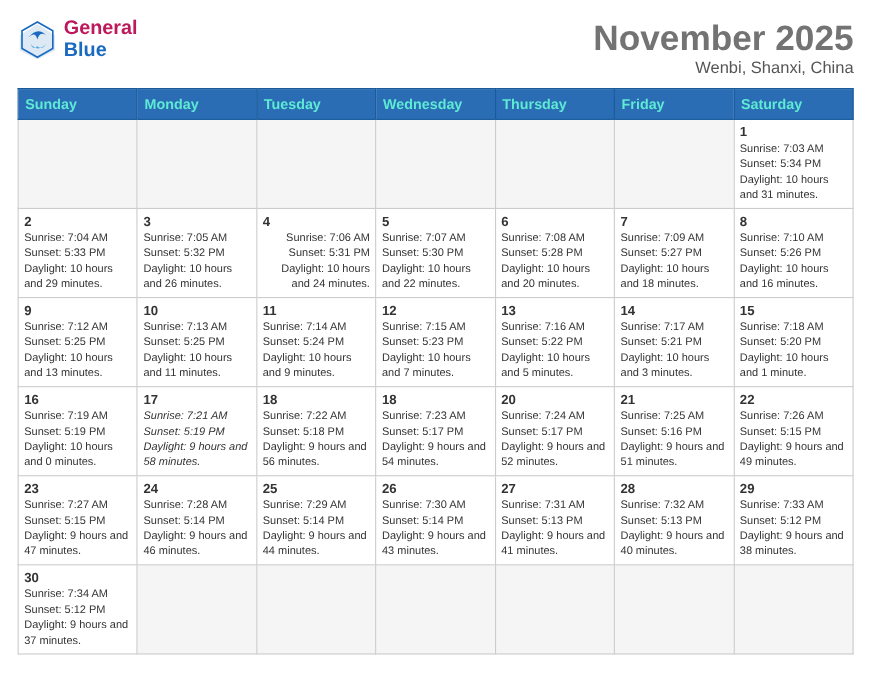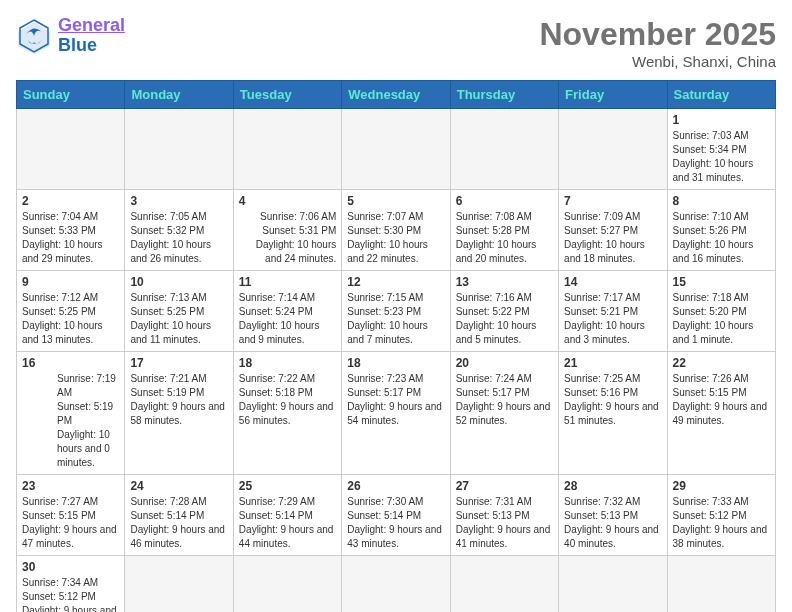--- a/index.html
+++ b/index.html
@@ -19,21 +19,21 @@
     .logo {
       display: flex;
       align-items: center;
       gap: 6px;
     }
     .logo-text {
       font-size: 18px;
       font-weight: bold;
       line-height: 1.1;
     }
-    .logo-text .general { color: #8b5cf6; text-decoration: underline; }
+    .logo-text .general { color: #be185d; }
     .logo-text .blue { color: #1a6bbf; }
     .logo-icon {
       width: 36px;
       height: 36px;
     }
     .title-block { text-align: right; }
     .month-title {
       font-size: 32px;
       font-weight: bold;
       color: #737373;
@@ -214,27 +214,27 @@
         <td>
           <span class="day-number">15</span>
           <div class="cell-content" style="white-space: pre-line;">Sunrise: 7:18 AM
 Sunset: 5:20 PM
 Daylight: 10 hours and 1 minute.</div>
         </td>
       </tr>
       <tr>
         <td>
           <span class="day-number">16</span>
-          <div class="cell-content" style="white-space: pre-line; margin-left: 35px;">Sunrise: 7:19 AM
+          <div class="cell-content" style="white-space: pre-line;">Sunrise: 7:19 AM
 Sunset: 5:19 PM
 Daylight: 10 hours and 0 minutes.</div>
         </td>
         <td>
           <span class="day-number">17</span>
-          <div class="cell-content" style="white-space: pre-line;">Sunrise: 7:21 AM
+          <div class="cell-content" style="white-space: pre-line; font-style: italic;">Sunrise: 7:21 AM
 Sunset: 5:19 PM
 Daylight: 9 hours and 58 minutes.</div>
         </td>
         <td>
           <span class="day-number">18</span>
           <div class="cell-content" style="white-space: pre-line;">Sunrise: 7:22 AM
 Sunset: 5:18 PM
 Daylight: 9 hours and 56 minutes.</div>
         </td>
         <td>

